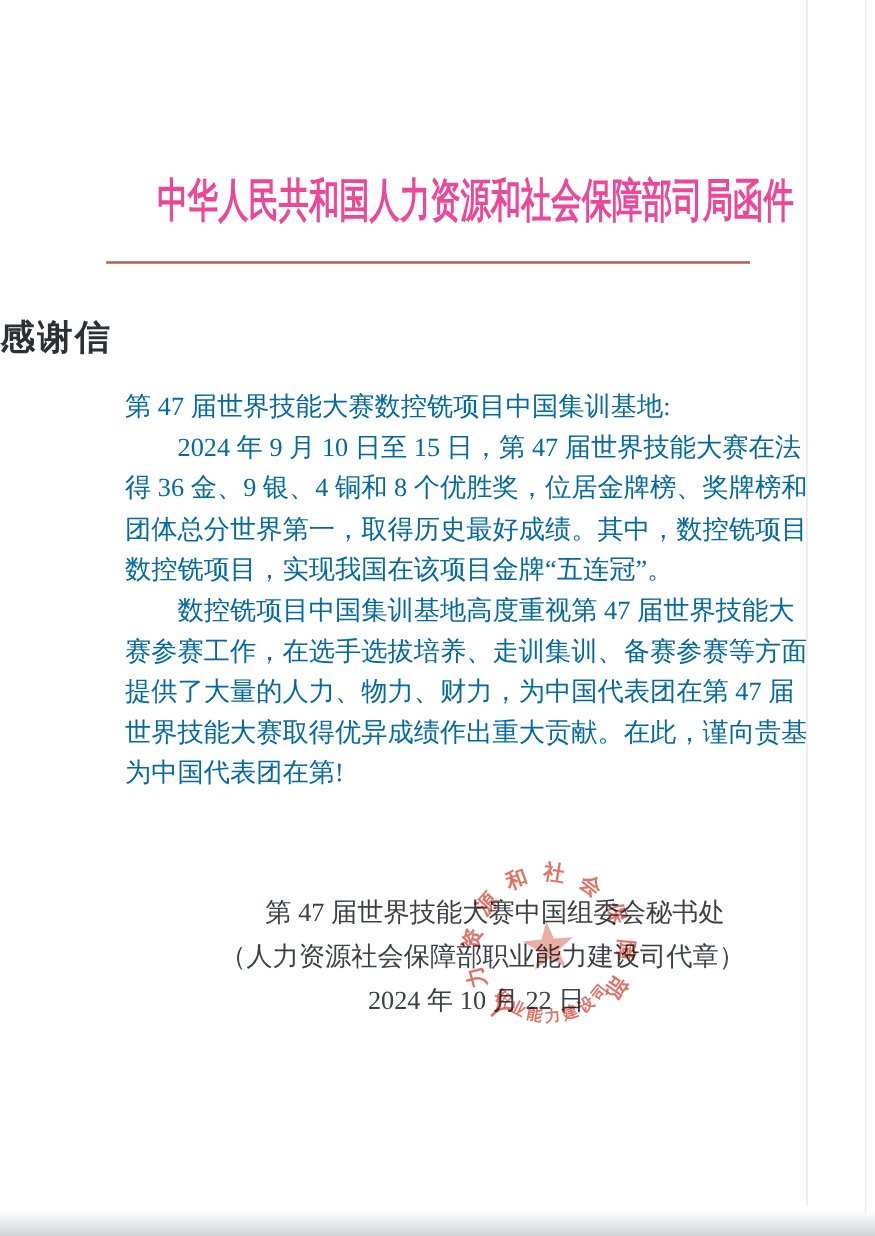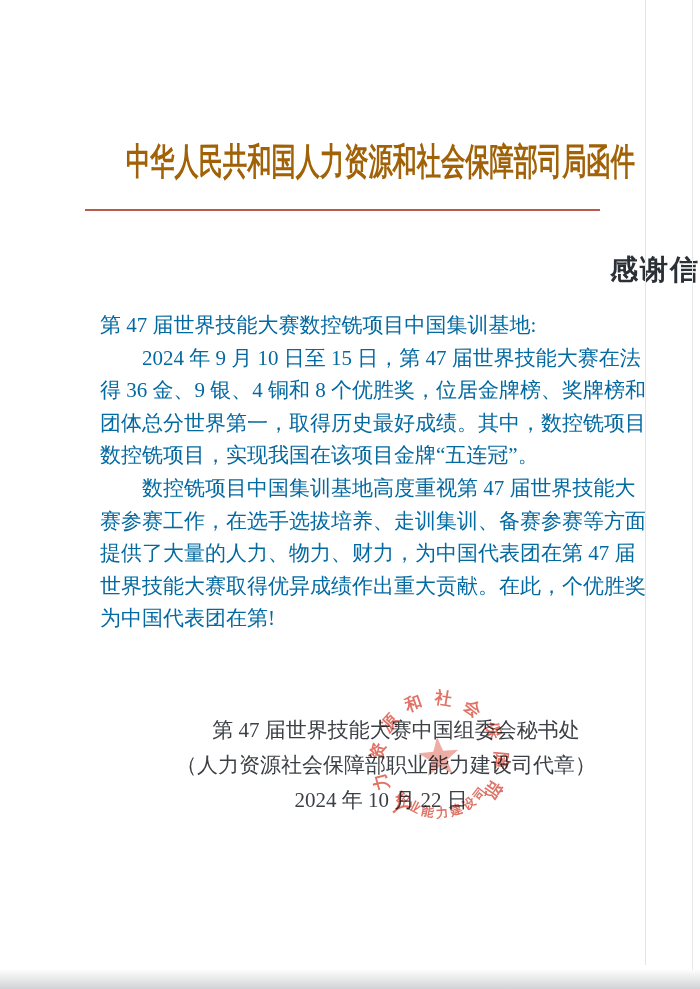--- a/index.html
+++ b/index.html
@@ -9,35 +9,35 @@
     position: relative;
     overflow: hidden;
     font-family: "Liberation Serif", "DejaVu Serif", serif;
   }
   .page { position: absolute; inset: 0; }
 
   
   .letterhead {
     position: absolute; top: 140px; left: 0; width: 566px;
     text-align: center; white-space: nowrap;
-    color: #a16207; font-weight: 700; font-size: 37px; line-height: 44px; text-decoration: underline;
+    color: #ec4899; font-weight: 700; font-size: 37px; line-height: 44px; text-decoration: underline;
   }
   .letterhead .squeeze {
     display: inline-block;
     transform: translateX(-8px) scaleX(0.655);
   }
   .header-rule {
     position: absolute; top: 209px; left: 85px; width: 515px; height: 2px;
     background: #b85a4c;
   }
 
   
   .doc-title {
     position: absolute; top: 251px; left: 0; width: 700px;
-    text-align: right; font-size: 28px; font-weight: 700;
+    text-align: left; font-size: 28px; font-weight: 700;
     letter-spacing: 2px; color: #2b3036;
   }
 
   
   .body-block {
     position: absolute; top: 309px; left: 100px; width: 508px;
     font-size: 21px; color: #0369a1;
   }
   .body-line {
     height: 32.6px; line-height: 32.6px; white-space: nowrap;
@@ -94,21 +94,21 @@
 
   <div class="body-block">
     <div class="body-line no-fill">第 47 届世界技能大赛数控铣项目中国集训基地:</div>
     <div class="body-line ind">2024 年 9 月 10 日至 15 日，第 47 届世界技能大赛在法</div>
     <div class="body-line">得 36 金、9 银、4 铜和 8 个优胜奖，位居金牌榜、奖牌榜和</div>
     <div class="body-line">团体总分世界第一，取得历史最好成绩。其中，数控铣项目</div>
     <div class="body-line no-fill">数控铣项目，实现我国在该项目金牌“五连冠”。</div>
     <div class="body-line ind">数控铣项目中国集训基地高度重视第 47 届世界技能大</div>
     <div class="body-line">赛参赛工作，在选手选拔培养、走训集训、备赛参赛等方面</div>
     <div class="body-line">提供了大量的人力、物力、财力，为中国代表团在第 47 届</div>
-    <div class="body-line">世界技能大赛取得优异成绩作出重大贡献。在此，个优胜奖</div>
+    <div class="body-line">世界技能大赛取得优异成绩作出重大贡献。在此，谨向贵基</div>
     <div class="body-line no-fill">为中国代表团在第!</div>
   </div>
 
   <div class="sig-line sig-org">第 47 届世界技能大赛中国组委会秘书处</div>
   <div class="sig-line sig-agency">（人力资源社会保障部职业能力建设司代章）</div>
   <div class="sig-line sig-date">2024 年 10 月 22 日</div>
 
   <div class="seal">
     <svg viewBox="0 0 160 160" xmlns="http://www.w3.org/2000/svg">
       <defs>

